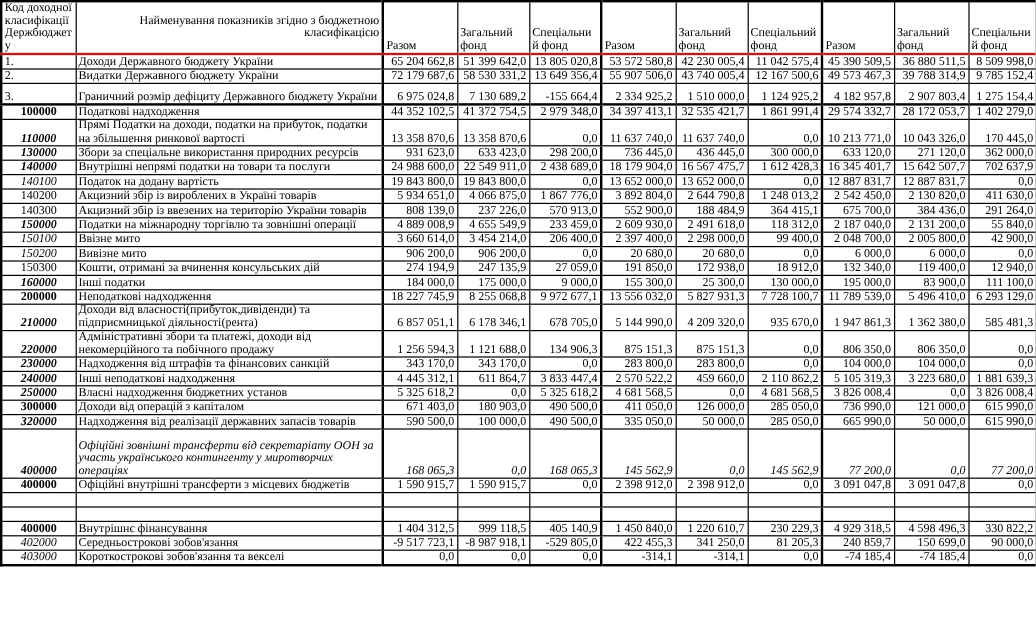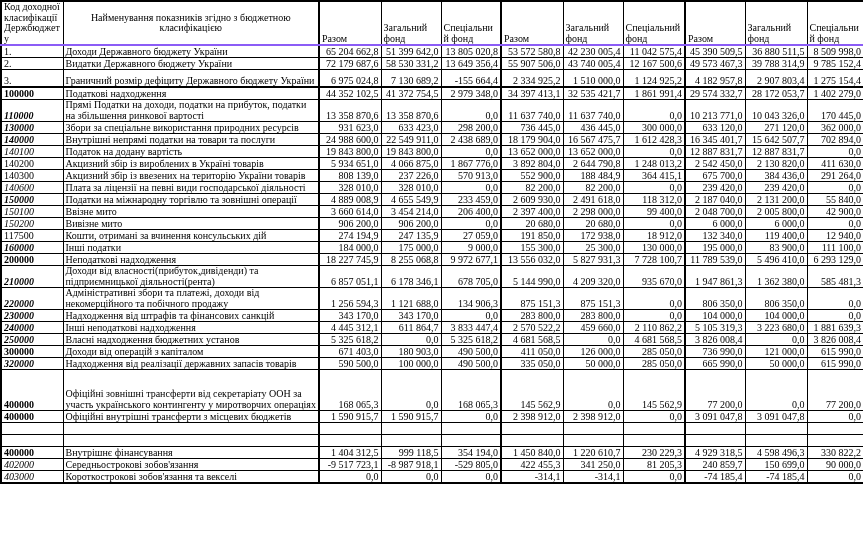--- a/index.html
+++ b/index.html
@@ -1,35 +1,35 @@
 <!DOCTYPE html>
 <html><head>
 <meta charset="utf-8">
 <style>
   html,body{margin:0;padding:0;background:#fff;}
   body{width:863px;height:537px;overflow:hidden;font-family:"Liberation Serif","DejaVu Serif",serif;color:#000;}
   table{border-collapse:collapse;table-layout:fixed;width:863px;border:2px solid #000;}
   th,td{border:1px solid #000;padding:0 2px;font-size:10px;line-height:10.5px;font-weight:normal;vertical-align:bottom;overflow:hidden;word-wrap:break-word;}
   thead tr.strip th{height:10px;text-align:left;vertical-align:middle;}
-  thead tr.cols th{height:36px;border-bottom:2px solid #8b5cf6;}
+  thead tr.cols th{height:36px;border-bottom:2px solid #b91c1c;}
   .codehdr{text-align:left;vertical-align:top;}
-  .namehdr{text-align:center;vertical-align:middle;}
+  .namehdr{text-align:right;vertical-align:middle;}
   .subhdr{text-align:left;vertical-align:bottom;}
   tbody td{height:11px;}
-  .code{text-align:left;white-space:nowrap;}
+  .code{text-align:center;white-space:nowrap;}
   .code.left{text-align:left;}
   .b{font-weight:bold;}
   .bi{font-weight:bold;font-style:italic;}
   .i{font-style:italic;}
   .name{text-align:left;margin-top:40px;}
   .num{text-align:right;white-space:nowrap;}
   .gs{border-left:2px solid #000;}
   tr.thick-top td{border-top:2px solid #000;}
   tr.row-tall td{height:16px;}
-  tr.row-un td{height:40px;}
+  tr.row-un td{height:40px;font-style:italic;}
 </style>
 </head>
 <body>
 
 <table>
   <colgroup>
     <col style="width:62px">
       <col style="width:256px">
     <col style="width:62px">
       <col style="width:60px">
@@ -139,21 +139,21 @@
         <td class="code bi">140000</td>
         <td class="name">Внутрішні непрямі податки на товари та послуги</td>
         <td class="num gs">24 988 600,0</td>
         <td class="num">22 549 911,0</td>
         <td class="num">2 438 689,0</td>
         <td class="num gs">18 179 904,0</td>
         <td class="num">16 567 475,7</td>
         <td class="num">1 612 428,3</td>
         <td class="num gs">16 345 401,7</td>
         <td class="num">15 642 507,7</td>
-        <td class="num">702 894,0</td>
+        <td class="num">702 637,9</td>
       </tr>
       <tr>
         <td class="code i">140100</td>
         <td class="name">Податок на додану вартість</td>
         <td class="num gs">19 843 800,0</td>
         <td class="num">19 843 800,0</td>
         <td class="num">0,0</td>
         <td class="num gs">13 652 000,0</td>
         <td class="num">13 652 000,0</td>
         <td class="num">0,0</td>
@@ -181,33 +181,20 @@
         <td class="num">237 226,0</td>
         <td class="num">570 913,0</td>
         <td class="num gs">552 900,0</td>
         <td class="num">188 484,9</td>
         <td class="num">364 415,1</td>
         <td class="num gs">675 700,0</td>
         <td class="num">384 436,0</td>
         <td class="num">291 264,0</td>
       </tr>
       <tr>
-        <td class="code i">140600</td>
-        <td class="name">Плата за ліцензії на певні види господарської діяльності</td>
-        <td class="num gs">328 010,0</td>
-        <td class="num">328 010,0</td>
-        <td class="num">0,0</td>
-        <td class="num gs">82 200,0</td>
-        <td class="num">82 200,0</td>
-        <td class="num">0,0</td>
-        <td class="num gs">239 420,0</td>
-        <td class="num">239 420,0</td>
-        <td class="num">0,0</td>
-      </tr>
-      <tr>
         <td class="code bi">150000</td>
         <td class="name">Податки на міжнародну торгівлю та зовнішні операції</td>
         <td class="num gs">4 889 008,9</td>
         <td class="num">4 655 549,9</td>
         <td class="num">233 459,0</td>
         <td class="num gs">2 609 930,0</td>
         <td class="num">2 491 618,0</td>
         <td class="num">118 312,0</td>
         <td class="num gs">2 187 040,0</td>
         <td class="num">2 131 200,0</td>
@@ -233,21 +220,21 @@
         <td class="num">906 200,0</td>
         <td class="num">0,0</td>
         <td class="num gs">20 680,0</td>
         <td class="num">20 680,0</td>
         <td class="num">0,0</td>
         <td class="num gs">6 000,0</td>
         <td class="num">6 000,0</td>
         <td class="num">0,0</td>
       </tr>
       <tr>
-        <td class="code n">117500</td>
+        <td class="code n">150300</td>
         <td class="name">Кошти, отримані за вчинення консульських дій</td>
         <td class="num gs">274 194,9</td>
         <td class="num">247 135,9</td>
         <td class="num">27 059,0</td>
         <td class="num gs">191 850,0</td>
         <td class="num">172 938,0</td>
         <td class="num">18 912,0</td>
         <td class="num gs">132 340,0</td>
         <td class="num">119 400,0</td>
         <td class="num">12 940,0</td>
@@ -419,21 +406,21 @@
         <td class="num"></td>
         <td class="num gs"></td>
         <td class="num"></td>
         <td class="num"></td>
       </tr>
       <tr>
         <td class="code b">400000</td>
         <td class="name">Внутрішнє фінансування</td>
         <td class="num gs">1 404 312,5</td>
         <td class="num">999 118,5</td>
-        <td class="num">354 194,0</td>
+        <td class="num">405 140,9</td>
         <td class="num gs">1 450 840,0</td>
         <td class="num">1 220 610,7</td>
         <td class="num">230 229,3</td>
         <td class="num gs">4 929 318,5</td>
         <td class="num">4 598 496,3</td>
         <td class="num">330 822,2</td>
       </tr>
       <tr>
         <td class="code i">402000</td>
         <td class="name">Середньострокові зобов'язання</td>

